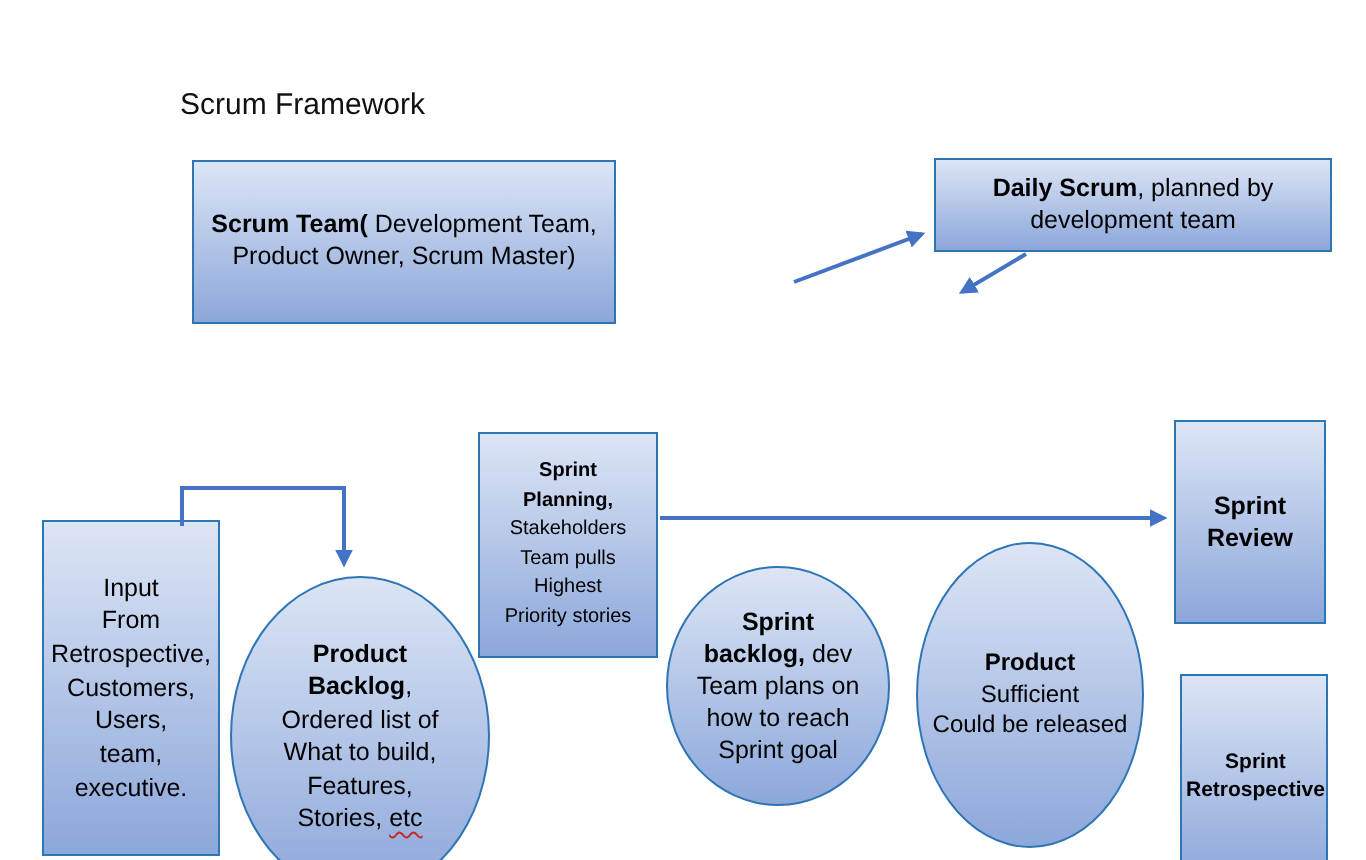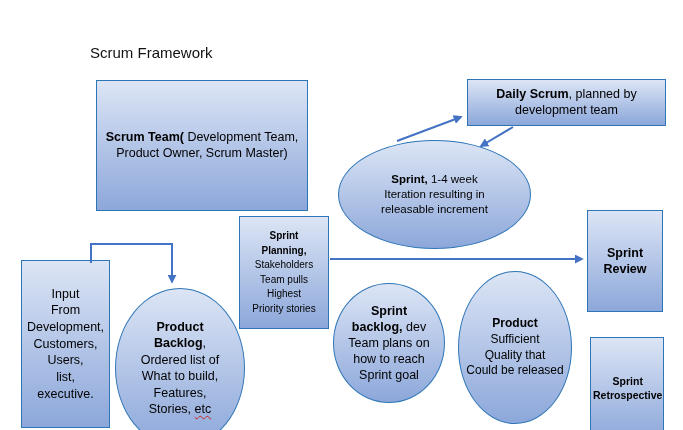--- a/index.html
+++ b/index.html
@@ -26,21 +26,21 @@
   .ellipse{border-radius:50%;z-index:1;}
   .txt{width:100%;padding:0 2px;}
   .b{font-weight:bold;}
   .sq{
     text-decoration:underline;
     text-decoration-style:wavy;
     text-decoration-color:var(--squiggle);
     text-decoration-thickness:1px;
     text-underline-offset:2px;
   }
-  #n-scrum-team{left:96px;top:44px;width:212px;height:131px;font-size:12.5px;line-height:1.25;}
+  #n-scrum-team{left:96px;top:44px;width:212px;height:82px;font-size:12.5px;line-height:1.25;}
   #n-daily-scrum{left:467px;top:43px;width:199px;height:47px;font-size:12.5px;line-height:1.25;}
   #n-sprint{left:338px;top:104px;width:193px;height:109px;font-size:11.5px;}
   #n-sprint-planning{left:239px;top:180px;width:90px;height:113px;font-size:10px;line-height:1.45;}
   #n-sprint-review{left:587px;top:174px;width:76px;height:102px;font-size:12.5px;}
   #n-input{left:21px;top:224px;width:89px;height:168px;font-size:12.5px;line-height:1.33;}
   #n-product-backlog{left:115px;top:252px;width:130px;height:160px;font-size:12.5px;line-height:1.32;}
   #n-sprint-backlog{left:333px;top:247px;width:112px;height:120px;font-size:12.5px;line-height:1.28;}
   #n-product-increment{left:458px;top:235px;width:114px;height:153px;font-size:12px;line-height:1.3;}
   #n-sprint-retrospective{left:590px;top:301px;width:74px;height:104px;font-size:10.5px;}
   .connectors{position:absolute;left:0;top:0;width:683px;height:430px;z-index:3;pointer-events:none;}
@@ -77,27 +77,20 @@
       </div>
   </div>
 
   <div class="node rect" id="n-daily-scrum">
     <div class="txt">
         <div><span class="b">Daily Scrum</span><span>, planned by</span></div>
         <div><span>development team</span></div>
       </div>
   </div>
 
-  <div class="node ellipse" id="n-sprint">
-    <div class="txt">
-        <div><span class="b">Sprint,</span><span> 1-4 week</span></div>
-        <div><span>Iteration resulting in</span></div>
-        <div><span>releasable increment</span></div>
-      </div>
-  </div>
 
   <div class="node rect" id="n-sprint-planning">
     <div class="txt">
         <div><span class="b">Sprint</span></div>
         <div><span class="b">Planning,</span></div>
         <div><span>Stakeholders</span></div>
         <div><span>Team pulls</span></div>
         <div><span>Highest</span></div>
         <div><span>Priority stories</span></div>
       </div>
@@ -107,24 +100,24 @@
     <div class="txt">
         <div><span class="b">Sprint</span></div>
         <div><span class="b">Review</span></div>
       </div>
   </div>
 
   <div class="node rect" id="n-input">
     <div class="txt">
         <div><span>Input</span></div>
         <div><span>From</span></div>
-        <div><span>Development,</span></div>
+        <div><span>Retrospective,</span></div>
         <div><span>Customers,</span></div>
         <div><span>Users,</span></div>
-        <div><span>list,</span></div>
+        <div><span>team,</span></div>
         <div><span>executive.</span></div>
       </div>
   </div>
 
   <div class="node ellipse" id="n-product-backlog">
     <div class="txt">
         <div><span class="b">Product</span></div>
         <div><span class="b">Backlog</span><span>,</span></div>
         <div><span>Ordered list of</span></div>
         <div><span>What to build,</span></div>
@@ -140,21 +133,20 @@
         <div><span>Team plans on</span></div>
         <div><span>how to reach</span></div>
         <div><span>Sprint goal</span></div>
       </div>
   </div>
 
   <div class="node ellipse" id="n-product-increment">
     <div class="txt">
         <div><span class="b">Product</span></div>
         <div><span>Sufficient</span></div>
-        <div><span>Quality that</span></div>
         <div><span>Could be released</span></div>
       </div>
   </div>
 
   <div class="node rect" id="n-sprint-retrospective">
     <div class="txt">
         <div><span class="b">Sprint</span></div>
         <div><span class="b">Retrospective</span></div>
       </div>
   </div>

